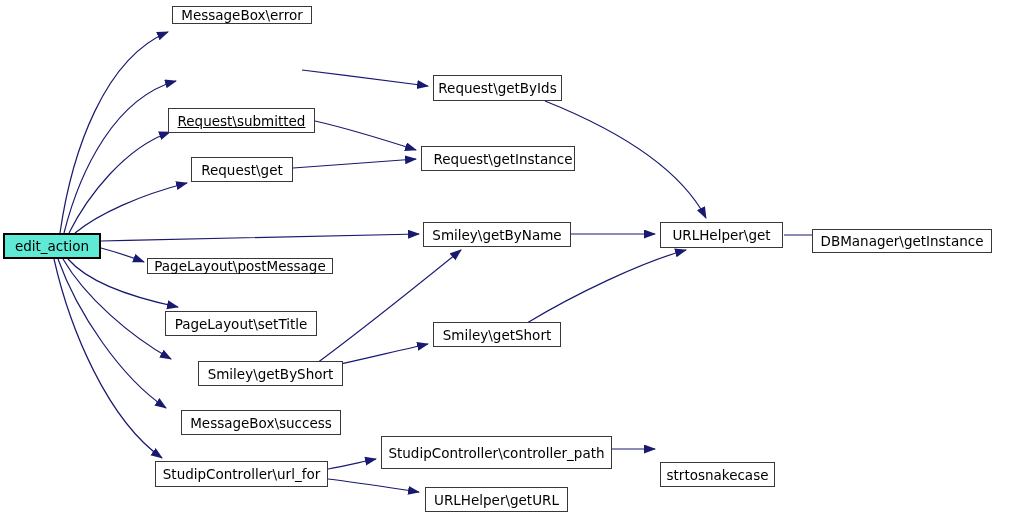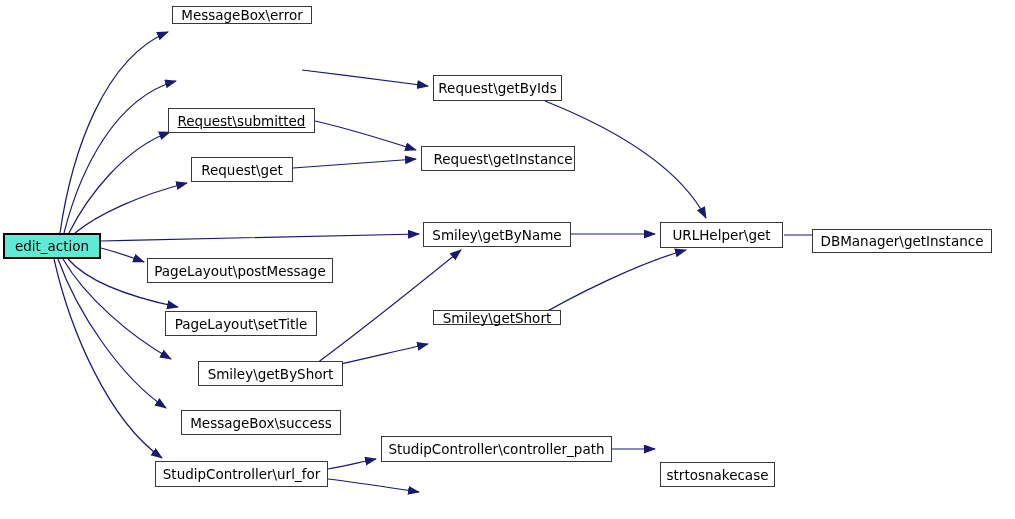--- a/index.html
+++ b/index.html
@@ -88,34 +88,35 @@
   <div class="node" style="left:168px; top:108px; width:147px; height:25px;text-decoration:underline;">Request\submitted</div>
 
   <div class="node" style="left:191px; top:157px; width:102px; height:25px;">Request\get</div>
 
   <div class="node" style="left:433px; top:75px; width:129px; height:26px;">Request\getByIds</div>
 
   <div class="node" style="left:421px; top:146px; width:154px; height:25px;padding-left:10px;">Request\getInstance</div>
 
   <div class="node" style="left:423px; top:222px; width:148px; height:25px;">Smiley\getByName</div>
 
-  <div class="node" style="left:147px; top:258px; width:186px; height:25px;">PageLayout\postMessage</div>
+  <div class="node" style="left:147px; top:258px; width:186px; height:16px;">PageLayout\postMessage</div>
 
   <div class="node" style="left:165px; top:311px; width:152px; height:25px;">PageLayout\setTitle</div>
 
   <div class="node" style="left:168px; top:361px; width:145px; height:25px;margin-left:30px;">Smiley\getByShort</div>
 
-  <div class="node" style="left:433px; top:310px; width:128px; height:15px;">Smiley\getShort</div>
+  <div class="node" style="left:433px; top:322px; width:128px; height:25px;">Smiley\getShort</div>
 
   <div class="node" style="left:161px; top:410px; width:160px; height:25px;margin-left:20px;">MessageBox\success</div>
 
   <div class="node" style="left:155px; top:461px; width:173px; height:26px;">StudipController\url_for</div>
 
-  <div class="node" style="left:381px; top:436px; width:231px; height:26px;">StudipController\controller_path</div>
+  <div class="node" style="left:381px; top:436px; width:231px; height:33px;">StudipController\controller_path</div>
 
   <div class="node" style="left:660px; top:436px; width:115px; height:25px;margin-top:26px;">strtosnakecase</div>
 
+  <div class="node" style="left:425px; top:487px; width:143px; height:25px;">URLHelper\getURL</div>
 
   <div class="node" style="left:660px; top:222px; width:123px; height:26px;">URLHelper\get</div>
 
   <div class="node" style="left:812px; top:222px; width:180px; height:24px;margin-top:7px;">DBManager\getInstance</div>
 
 </div>
 
 </body></html>

